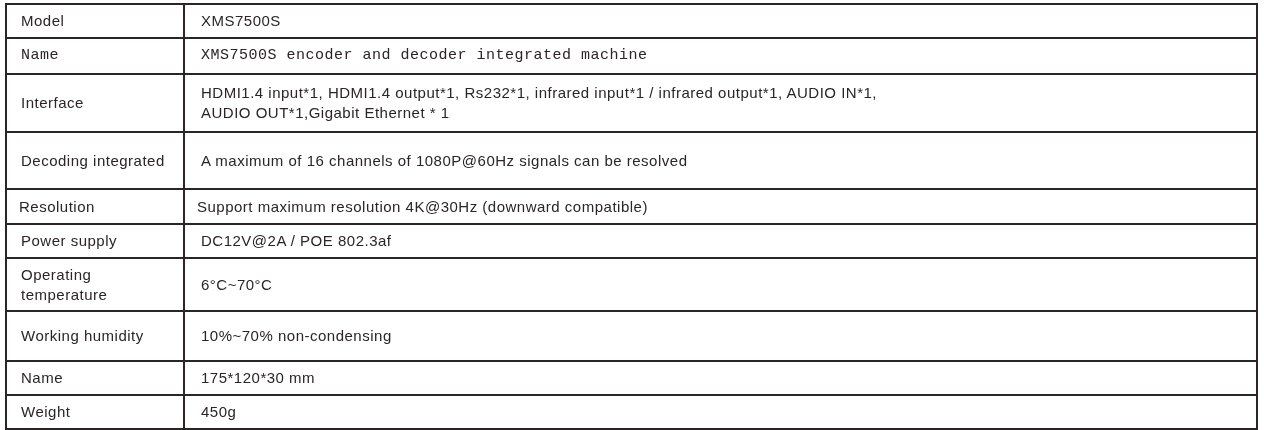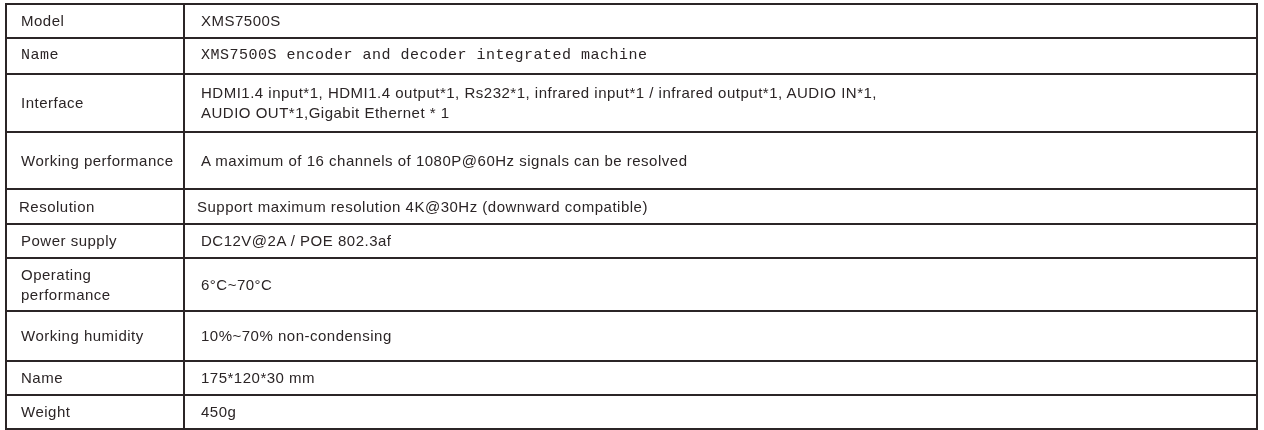--- a/index.html
+++ b/index.html
@@ -61,33 +61,33 @@
     <tr>
       <td class="label-cell">Name</td>
       <td class="value-cell">XMS7500S encoder and decoder integrated machine</td>
     </tr>
     <tr>
       <td class="label-cell">Interface</td>
       <td class="value-cell">HDMI1.4 input*1, HDMI1.4 output*1, Rs232*1, infrared input*1 / infrared output*1, AUDIO IN*1,
 AUDIO OUT*1,Gigabit Ethernet * 1</td>
     </tr>
     <tr>
-      <td class="label-cell">Working performance</td>
+      <td class="label-cell">Decoding integrated</td>
       <td class="value-cell">A maximum of 16 channels of 1080P@60Hz signals can be resolved</td>
     </tr>
     <tr>
       <td class="label-cell">Resolution</td>
       <td class="value-cell">Support maximum resolution 4K@30Hz (downward compatible)</td>
     </tr>
     <tr>
       <td class="label-cell">Power supply</td>
       <td class="value-cell">DC12V@2A / POE 802.3af</td>
     </tr>
     <tr>
-      <td class="label-cell">Operating performance</td>
+      <td class="label-cell">Operating temperature</td>
       <td class="value-cell">6°C~70°C</td>
     </tr>
     <tr>
       <td class="label-cell">Working humidity</td>
       <td class="value-cell">10%~70% non-condensing</td>
     </tr>
     <tr>
       <td class="label-cell">Name</td>
       <td class="value-cell">175*120*30 mm</td>
     </tr>

